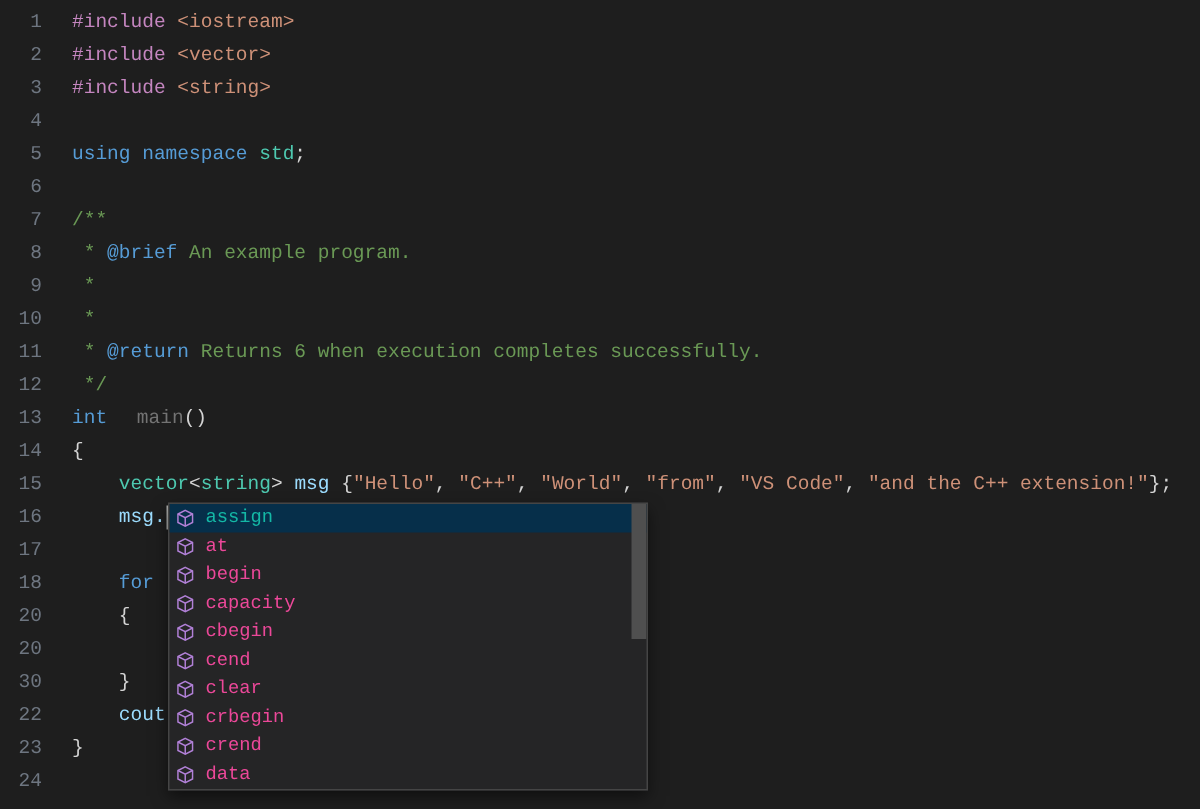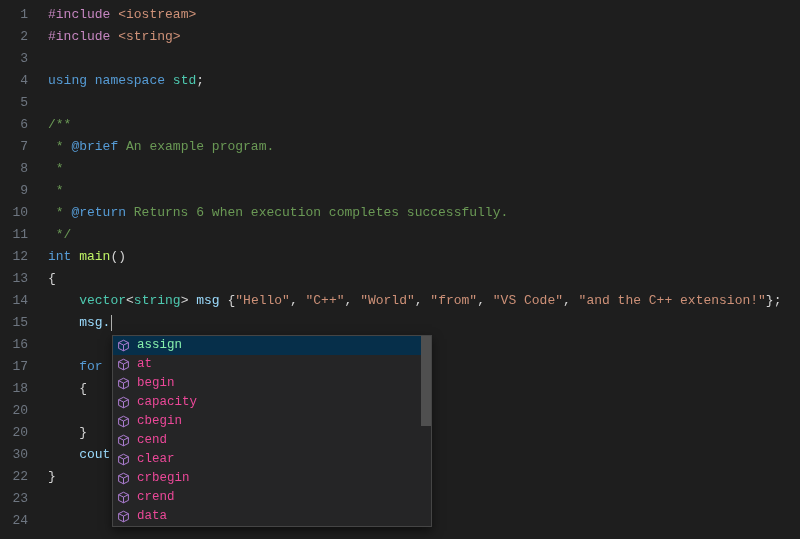--- a/index.html
+++ b/index.html
@@ -30,21 +30,21 @@
     flex: 1;
     padding-top: 4px;
     padding-left: 8px;
     position: relative;
   }
   .line { line-height: 22px; height: 22px; white-space: pre; }
   .indent { display:inline-block; }
   .c-preproc { color: #c586c0; }
   .c-keyword { color: #569cd6; }
   .c-type    { color: #4ec9b0; }
-  .c-func    { color: #bef264; }
+  .c-func    { color: #737373; margin-left: 12px; }
   .c-string  { color: #ce9178; }
   .c-comment { color: #6a9955; }
   .c-docblue { color: #569cd6; }
   .c-angle   { color: #ce9178; }
   .c-punct   { color: #d4d4d4; }
   .c-ident   { color: #9cdcfe; }
   .cursor {
     display:inline-block; width:1px; height:16px;
     background:#aeafad; vertical-align:middle; margin-left:1px;
   }
@@ -63,21 +63,21 @@
   .suggest-item {
     display: flex;
     align-items: center;
     height: 19px;
     line-height: 19px;
     padding: 0 4px 0 2px;
     color: #cccccc;
     font-size: 12.5px;
   }
   .suggest-item.selected { background:#062f4a; }
-  .suggest-item.selected .label { color:#86efac; }
+  .suggest-item.selected .label { color:#14b8a6; }
   .icon-box {
     width: 16px; height: 16px;
     margin-right: 6px;
     display: inline-flex;
     align-items: center;
     justify-content: center;
   }
   .icon-box svg { width:13px; height:13px; }
   .suggest .label { color:#ec4899; }
   .sb {
@@ -114,20 +114,21 @@
     <div>20</div>
     <div>20</div>
     <div>30</div>
     <div>22</div>
     <div>23</div>
     <div>24</div>
   </div>
 
   <div class="code">
     <div class="line"><span class="c-preproc">#include </span><span class="c-angle">&lt;iostream&gt;</span></div>
+    <div class="line"><span class="c-preproc">#include </span><span class="c-angle">&lt;vector&gt;</span></div>
     <div class="line"><span class="c-preproc">#include </span><span class="c-angle">&lt;string&gt;</span></div>
     <div class="line"></div>
     <div class="line"><span class="c-keyword">using </span><span class="c-keyword">namespace </span><span class="c-type">std</span><span class="c-punct">;</span></div>
     <div class="line"></div>
     <div class="line"><span class="c-comment">/**</span></div>
     <div class="line"><span class="c-comment"> * </span><span class="c-docblue">@brief</span><span class="c-comment"> An example program.</span></div>
     <div class="line"><span class="c-comment"> *</span></div>
     <div class="line"><span class="c-comment"> *</span></div>
     <div class="line"><span class="c-comment"> * </span><span class="c-docblue">@return</span><span class="c-comment"> Returns 6 when execution completes successfully.</span></div>
     <div class="line"><span class="c-comment"> */</span></div>

